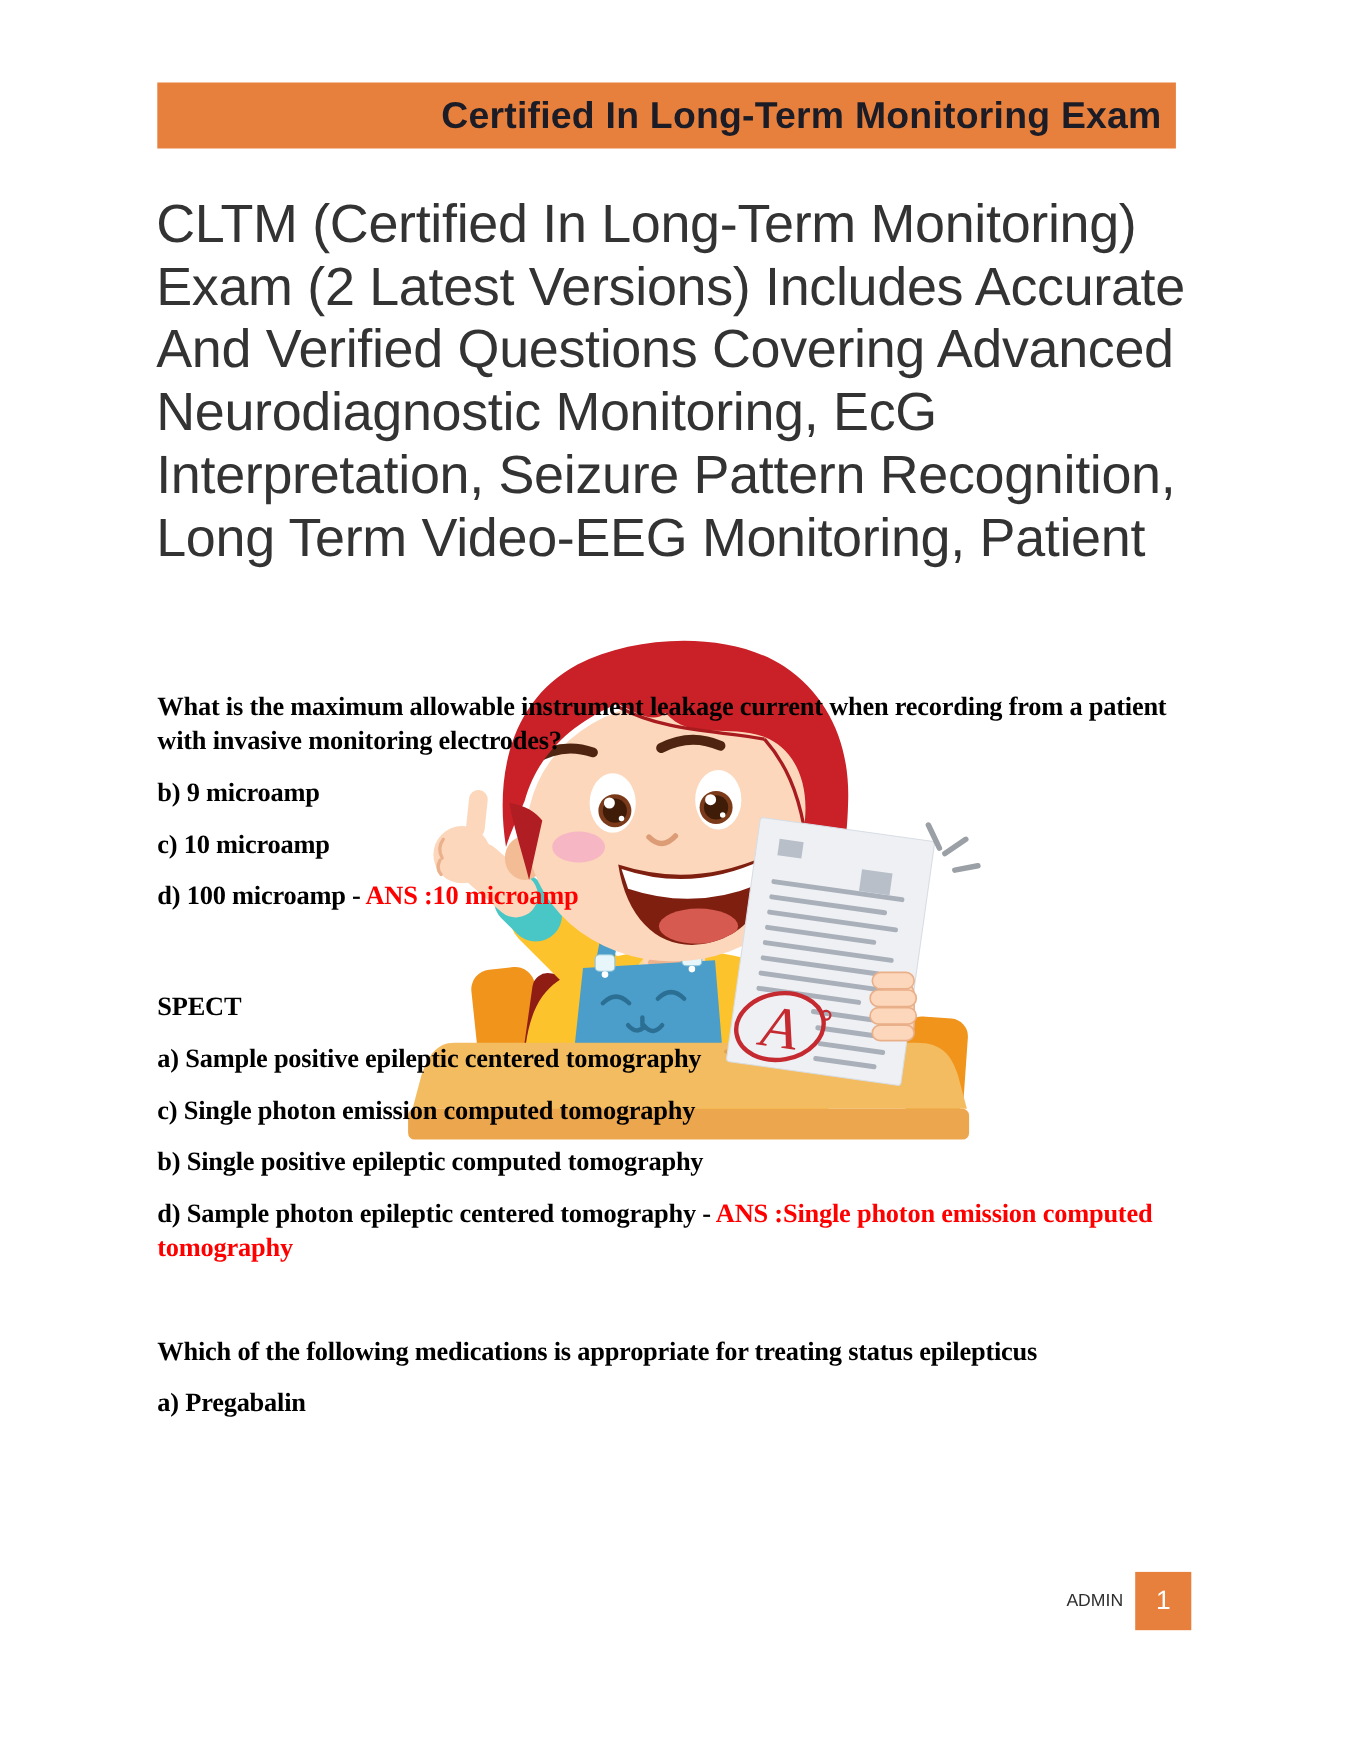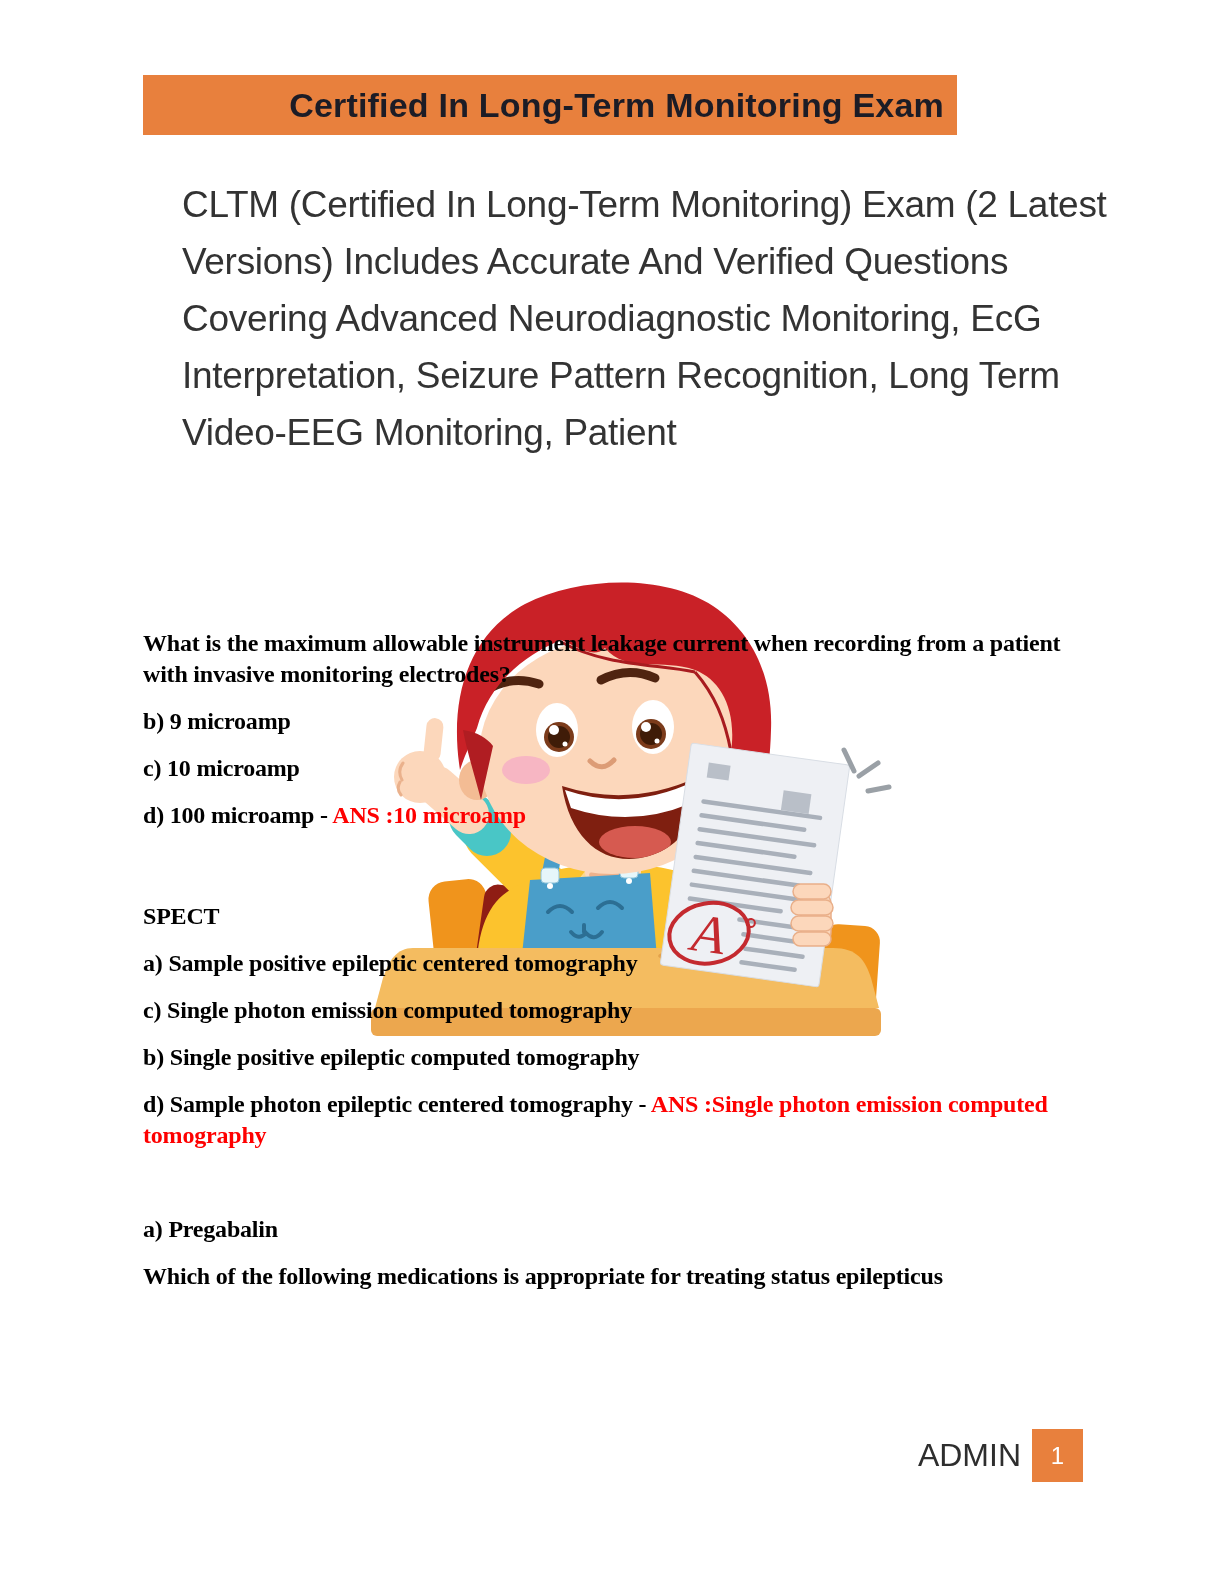--- a/index.html
+++ b/index.html
@@ -2,41 +2,41 @@
 <html><head>
 <meta charset="utf-8">
 <style>
   html,body{margin:0;padding:0;}
   body{width:1224px;height:1584px;position:relative;background:#ffffff;
        font-family:"Liberation Sans",sans-serif;overflow:hidden;}
 
   .layer{position:absolute;z-index:1;}
 
   
-  .banner{left:143px;top:75px;width:814px;height:60px;background:#e8803d;
+  .banner{left:143px;top:75px;width:926px;height:60px;background:#e8803d;
           display:flex;align-items:center;justify-content:flex-end;
           padding-right:13px;box-sizing:border-box;}
   .banner-text{font-size:34px;font-weight:600;color:#1c1c26;letter-spacing:.2px;}
 
   
-  .doc-title{left:142px;top:176px;width:960px;font-size:37px;line-height:57px;
-             color:#333;letter-spacing:-.3px;margin-left:40px;}
+  .doc-title{left:142px;top:176px;width:960px;font-size:49px;line-height:57px;
+             color:#333;letter-spacing:-.3px;}
 
   
   .content{left:143px;top:628px;width:958px;font-family:"Liberation Serif",serif;
            font-weight:700;font-size:24px;line-height:31px;color:#000;
            letter-spacing:-.2px;}
   .content p{margin:0 0 16px 0;}
   .gap-a{height:54px;}
   .gap-b{height:47px;}
   .ans{color:#fe0000;}
 
   
   .footer{top:1429px;right:141px;display:flex;align-items:center;gap:11px;}
-  .footer-label{font-size:32px;color:#2e2e2e;}
+  .footer-label{font-size:16px;color:#2e2e2e;}
   .page-box{width:51px;height:53px;background:#e8803d;display:flex;
             align-items:center;justify-content:center;}
   .page-num{color:#ffffff;font-size:24px;}
 
   
   .illus{position:absolute;left:365px;top:580px;width:530px;height:460px;z-index:0;}
 </style>
 </head>
 <body>
 
@@ -188,22 +188,22 @@
   <div class="gap-a"></div>
   <section>
     <p>SPECT</p>
     <p>a) Sample positive epileptic centered tomography</p>
     <p>c) Single photon emission computed tomography</p>
     <p>b) Single positive epileptic computed tomography</p>
     <p><span>d) Sample photon epileptic centered tomography - </span><span class="ans">ANS :Single photon emission computed tomography</span></p>
   </section>
   <div class="gap-b"></div>
   <section>
+    <p>Which of the following medications is appropriate for treating status epilepticus</p>
     <p>a) Pregabalin</p>
-    <p>Which of the following medications is appropriate for treating status epilepticus</p>
   </section>
 </div>
 
 <div class="layer footer">
   <span class="footer-label">ADMIN</span>
   <div class="page-box">
     <span class="page-num">1</span>
   </div>
 </div>
 

